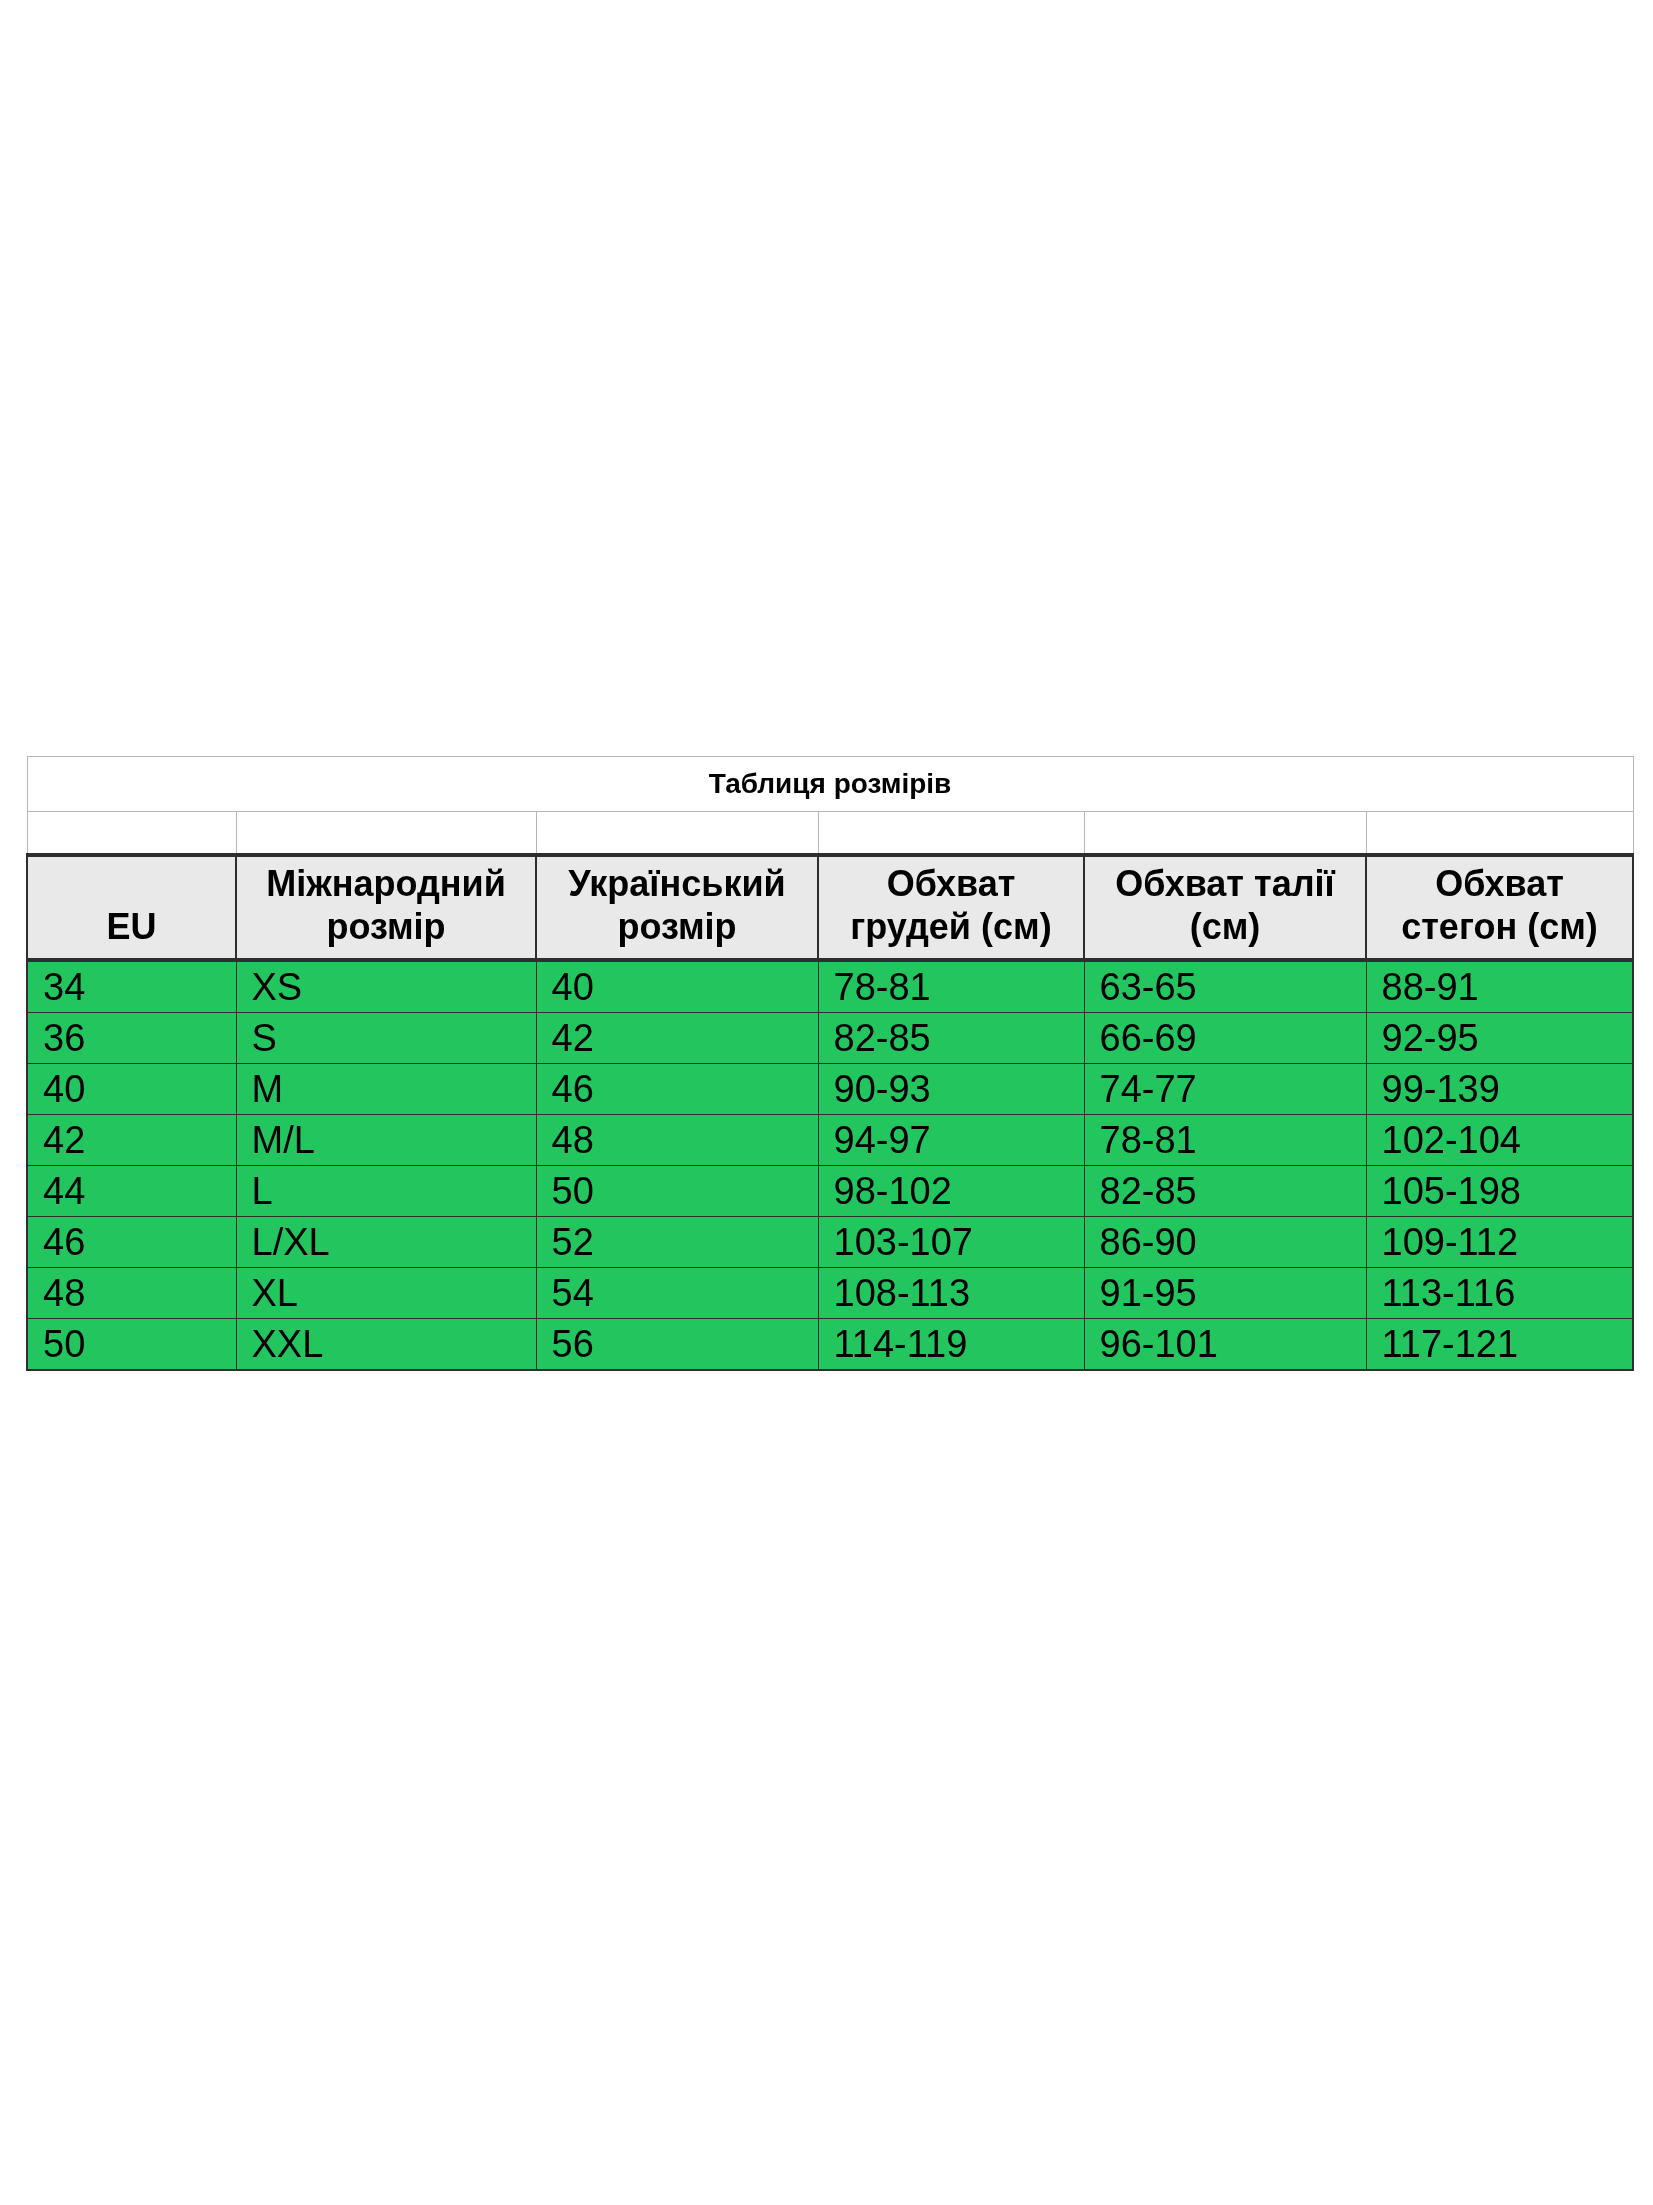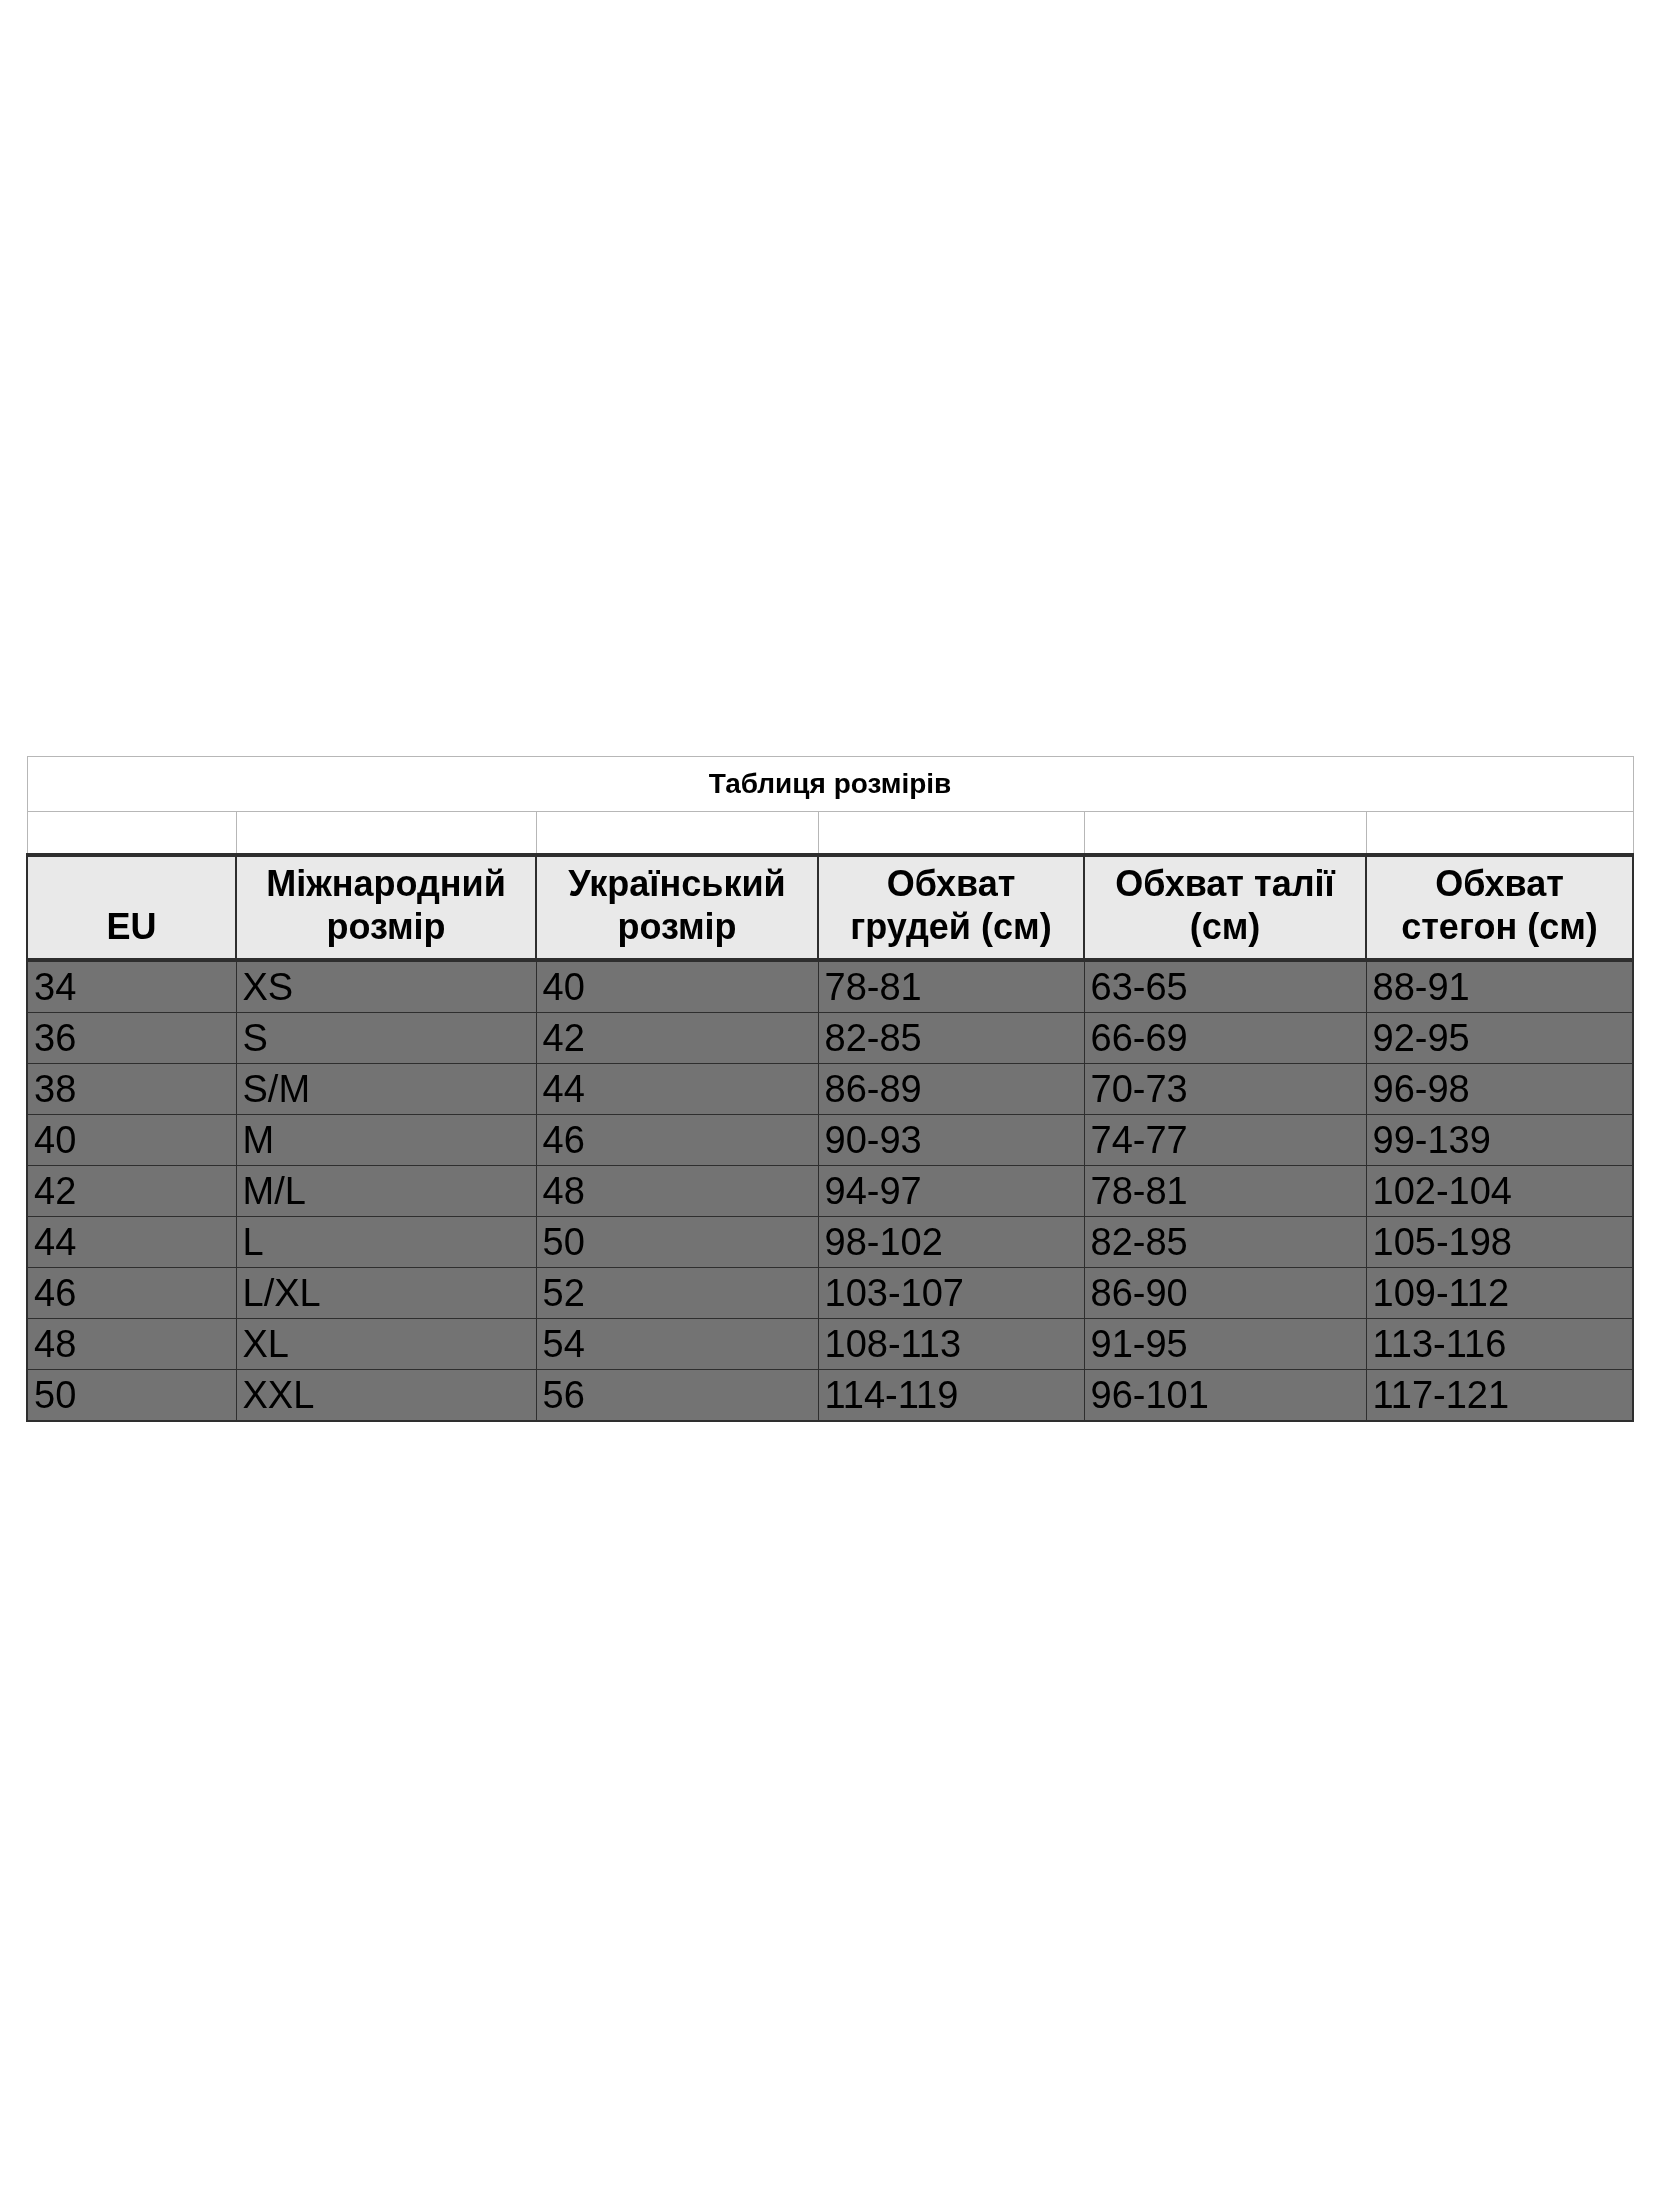--- a/index.html
+++ b/index.html
@@ -45,22 +45,22 @@
     vertical-align:bottom;
     white-space:pre-line;
     padding:4.9px 6.5px 9.8px 6.5px;
   }
   
   tbody.data-rows td{
     border:1.6px solid var(--grid-dark);
     height:50px;
     font-size:38px;
     text-align:left;vertical-align:middle;
-    padding:0 6px;
-    background:#737373;
+    padding:0 15px;
+    background:#22c55e;
     overflow:hidden;
   }
   tbody.data-rows td:first-child{border-left-width:2.5px;}
   tbody.data-rows td:last-child{border-right-width:2.5px;}
   tbody.data-rows tr:last-child td{border-bottom-width:2.5px;}
 </style>
 </head>
 <body>
 
 <div class="canvas">
@@ -110,28 +110,20 @@
         </tr>
         <tr>
           <td>36</td>
           <td>S</td>
           <td>42</td>
           <td>82-85</td>
           <td>66-69</td>
           <td>92-95</td>
         </tr>
         <tr>
-          <td>38</td>
-          <td>S/M</td>
-          <td>44</td>
-          <td>86-89</td>
-          <td>70-73</td>
-          <td>96-98</td>
-        </tr>
-        <tr>
           <td>40</td>
           <td>M</td>
           <td>46</td>
           <td>90-93</td>
           <td>74-77</td>
           <td>99-139</td>
         </tr>
         <tr>
           <td>42</td>
           <td>M/L</td>

